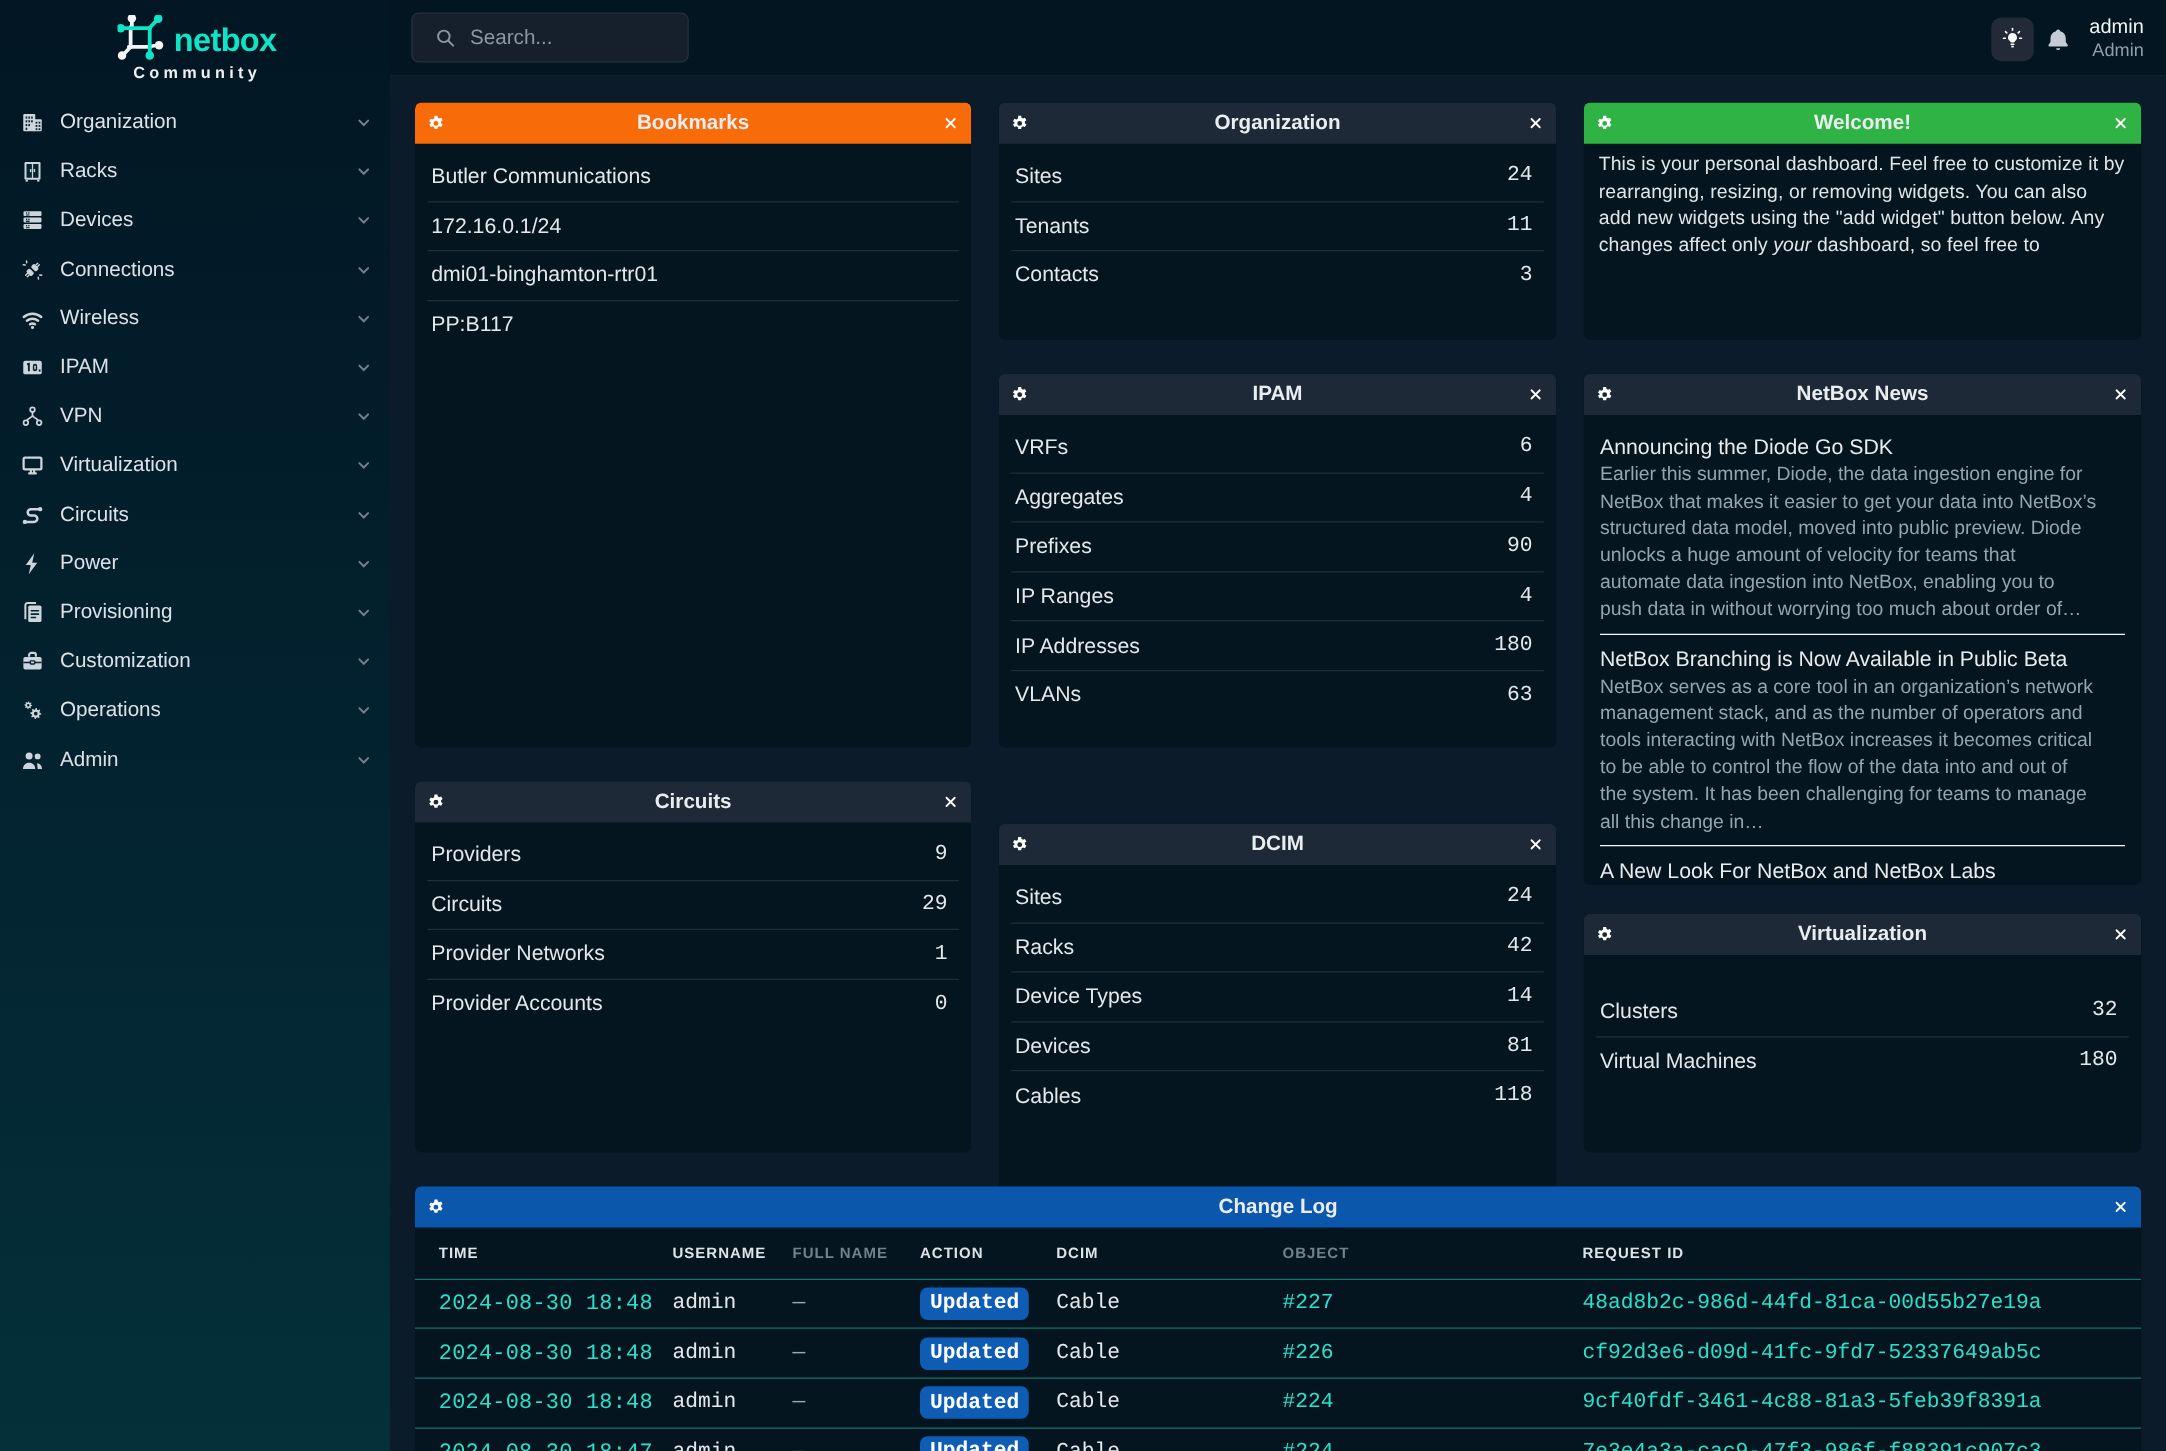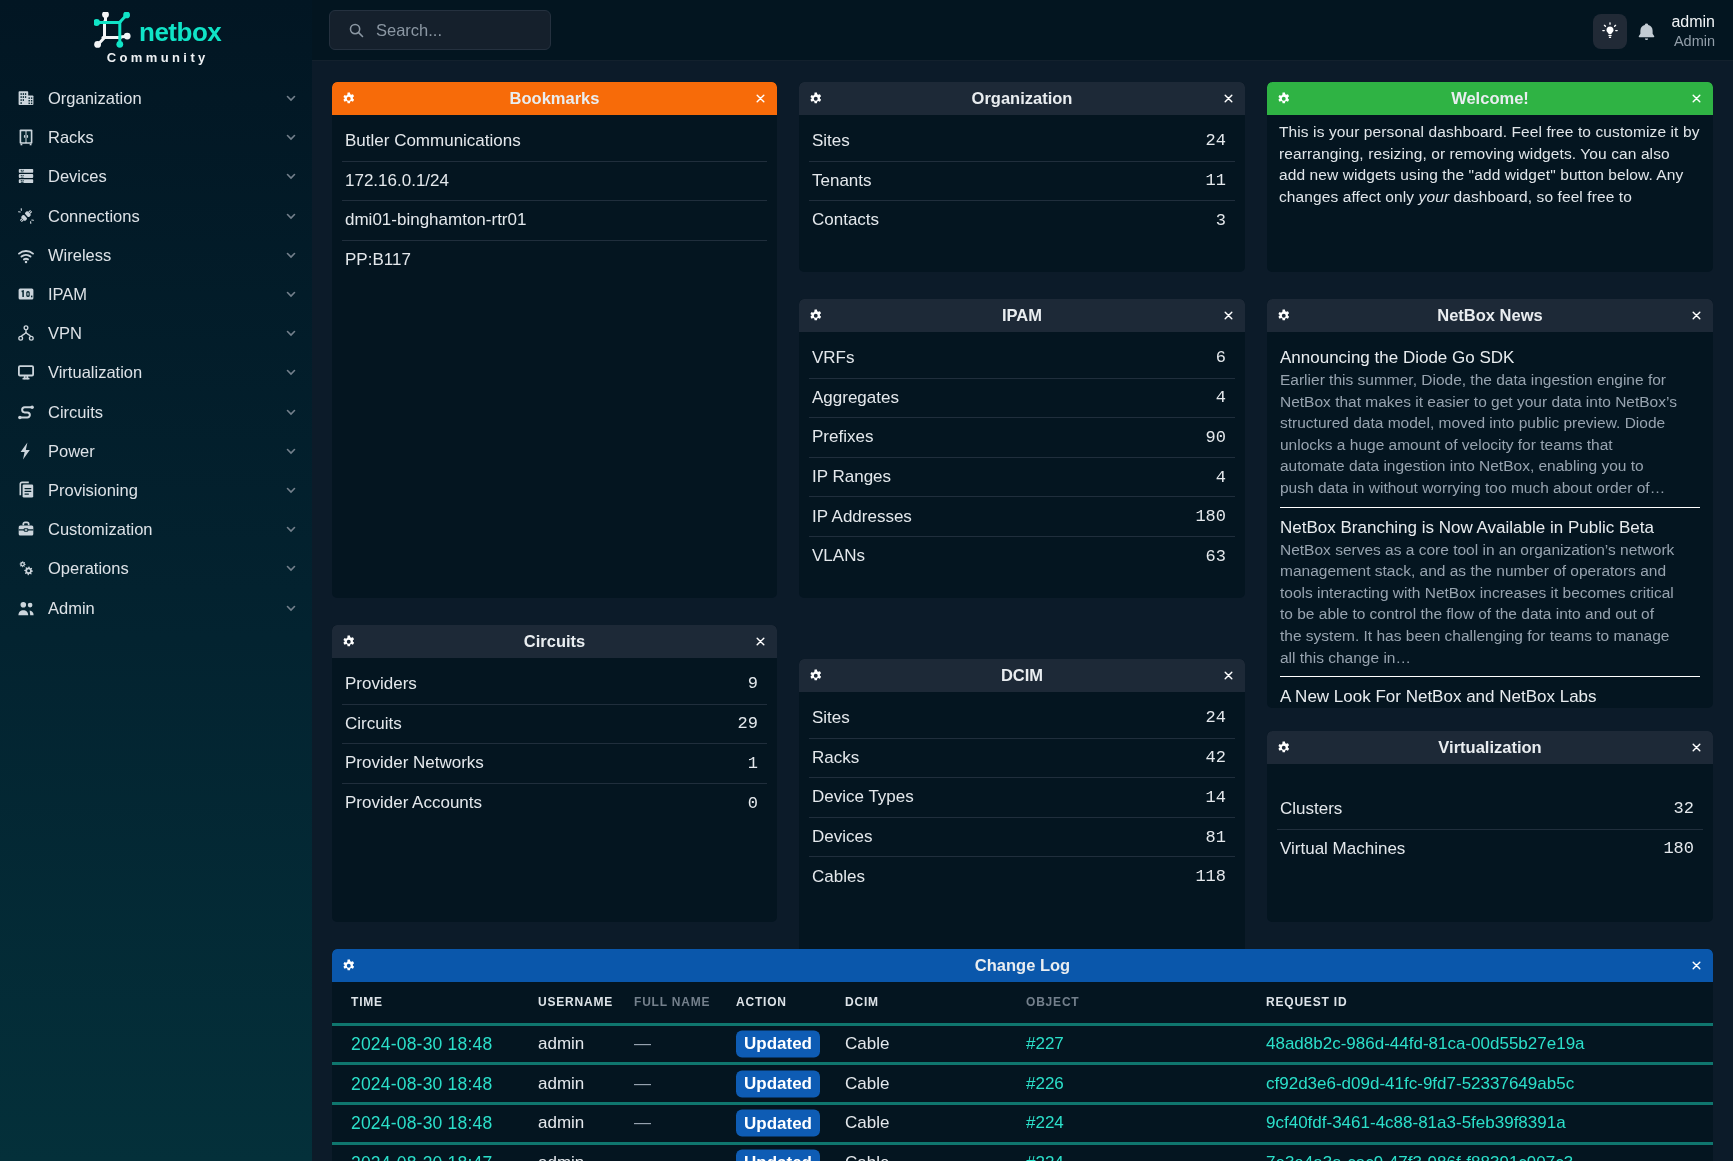--- a/index.html
+++ b/index.html
@@ -56,21 +56,21 @@
 .wbody { padding:6px 12px; font-size:15.5px; line-height:21.7px; color:#e0e5e9; letter-spacing:0.1px; }
 .news { padding:6px 13px; }
 .news .item { padding:9px 0 8px; }
 .news .item + .item { border-top:1px solid #ffffff; }
 .news .nt { font-size:17px; color:#e8ecef; margin-bottom:0px; line-height:22px; }
 .news .nb { font-size:15.5px; line-height:21.6px; color:#97a3af; }
 .ln { white-space:nowrap; }
 
 .tbl { position:relative; }
 .trow { position:relative; height:39.7px; }
-.trow + .trow, .thead + .trow { border-top:3px solid #0f766e; }
+.trow + .trow, .thead + .trow { border-top:1px solid #0f766e;font-family:Liberation Mono, monospace; }
 .thead { position:relative; height:40.5px;text-decoration:underline; }
 .thead span { position:absolute; top:50%; transform:translateY(-50%);
   font-size:12px; font-weight:700; letter-spacing:0.8px; color:#dde3e8; }
 .thead span.g { color:#74808c; }
 .trow span { position:absolute; top:50%; transform:translateY(-50%); font-size:17px; }
 .trow .c1 { font-size:17.5px; letter-spacing:0.2px; }
 .teal { color:#2be0ca; }
 .wht { color:#e4e8ec; }
 .dim { color:#9aa6b2; }
 .badge { display:inline-block; background:#0e5cb4; color:#fff; font-size:13.5px; font-weight:700;

